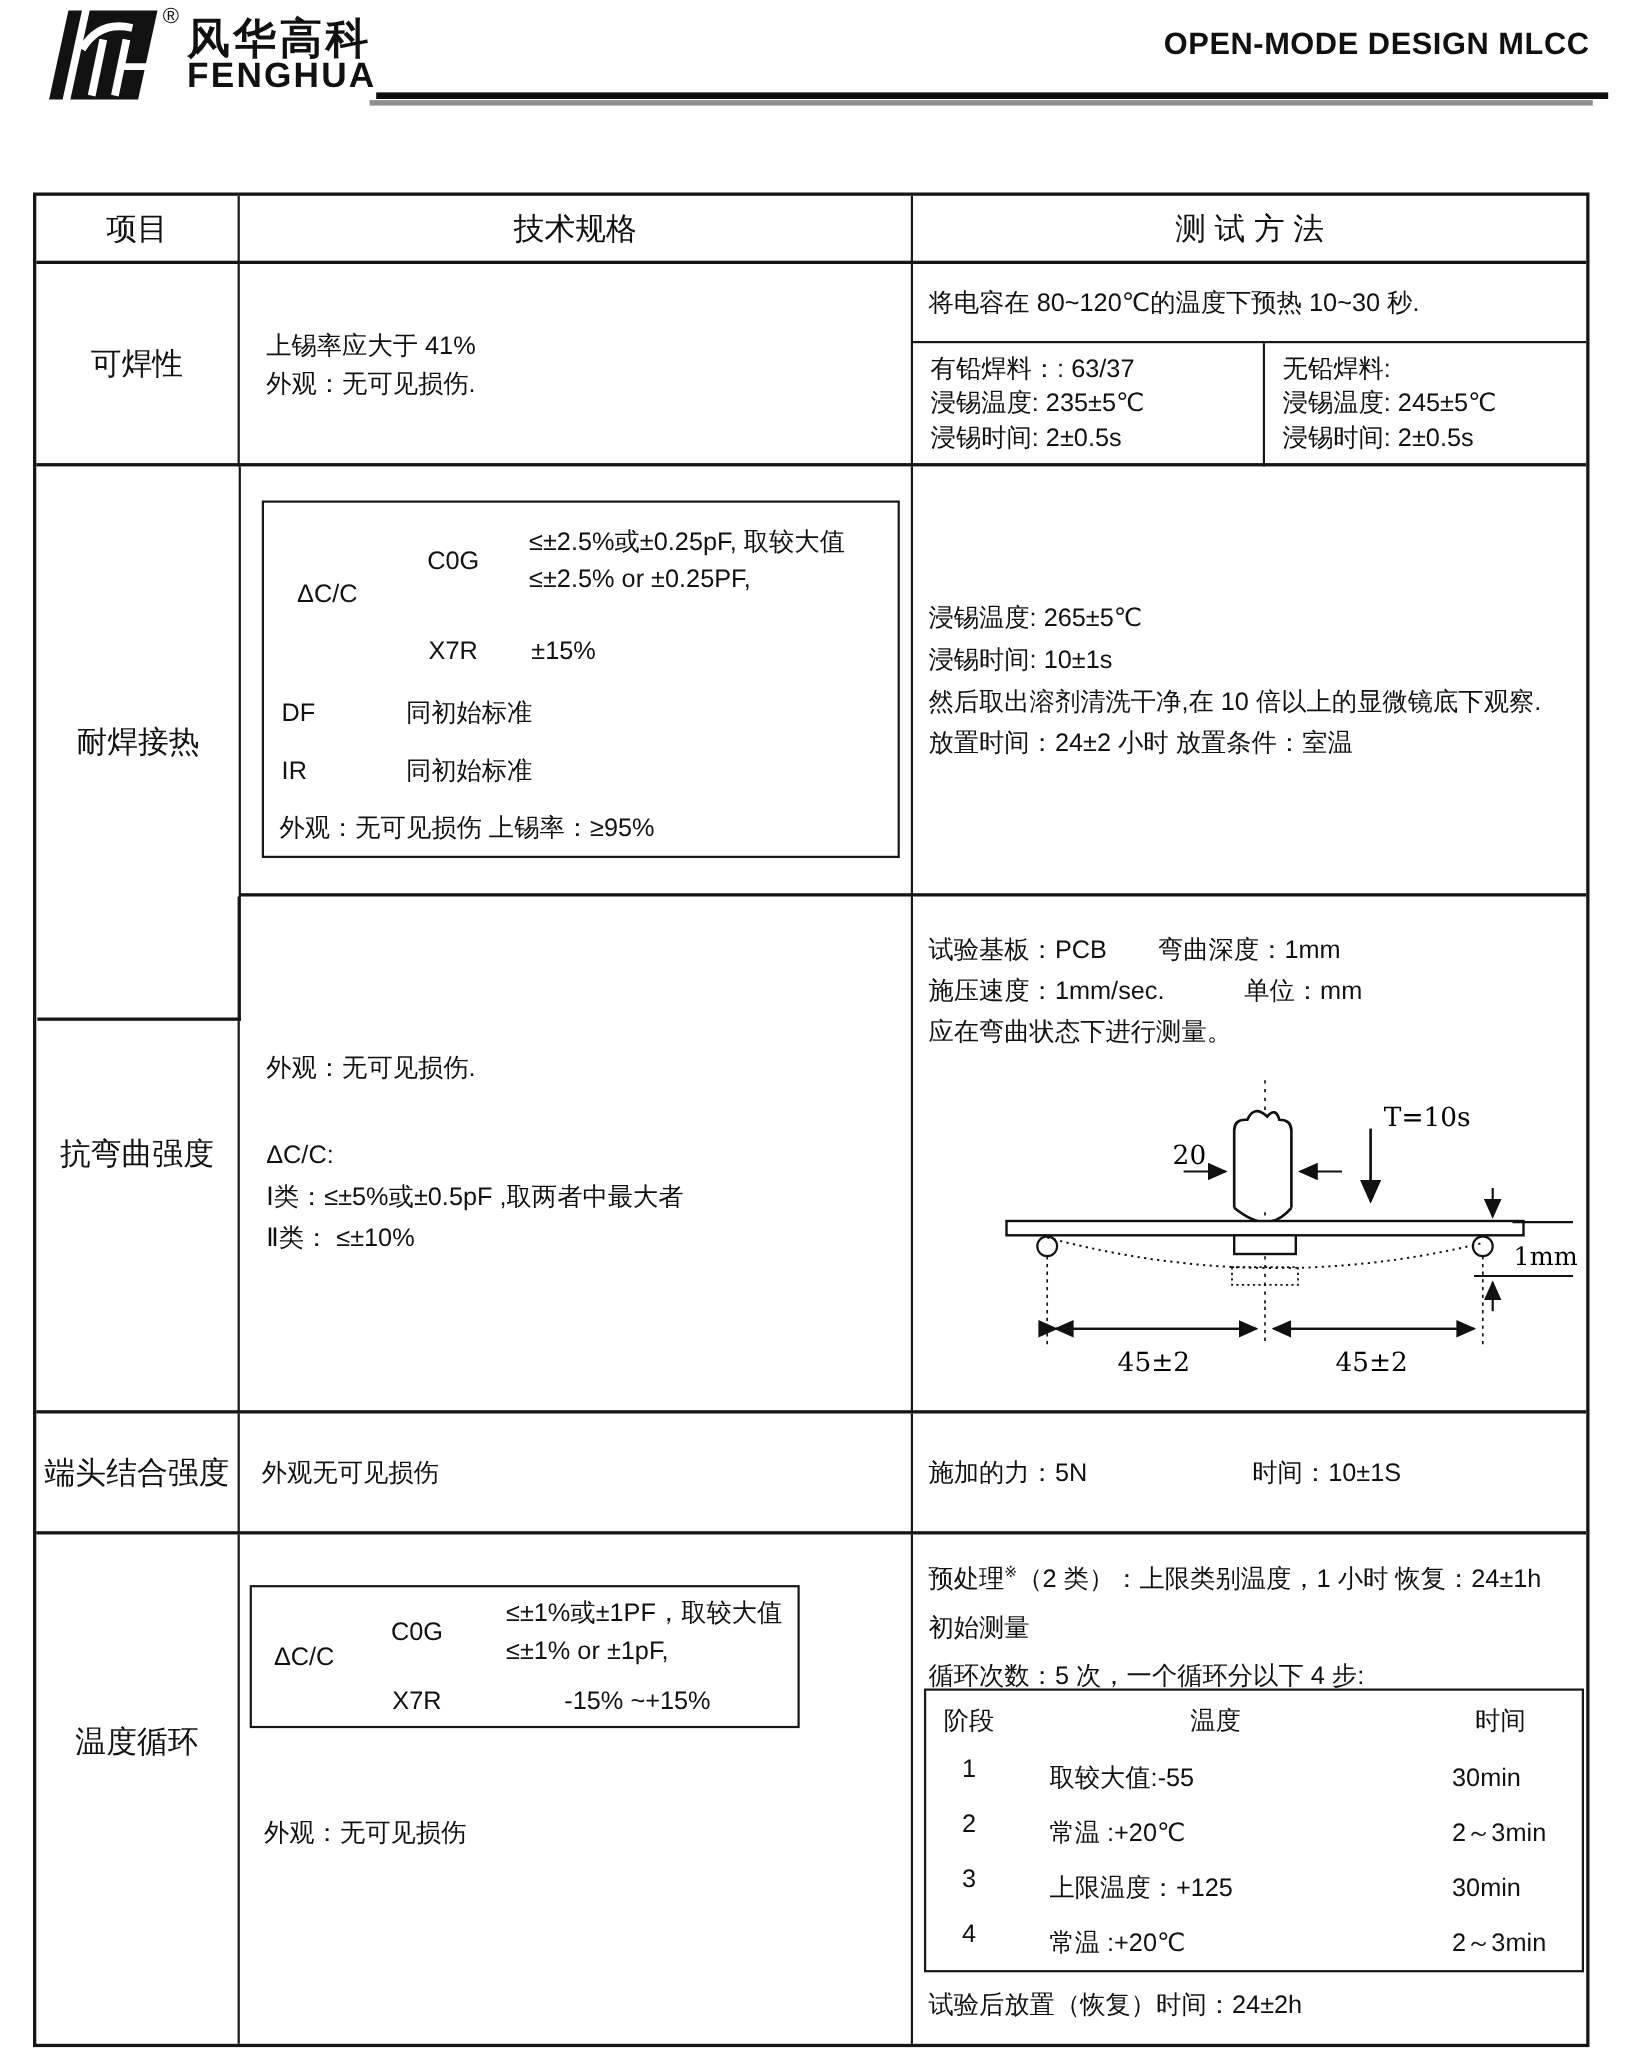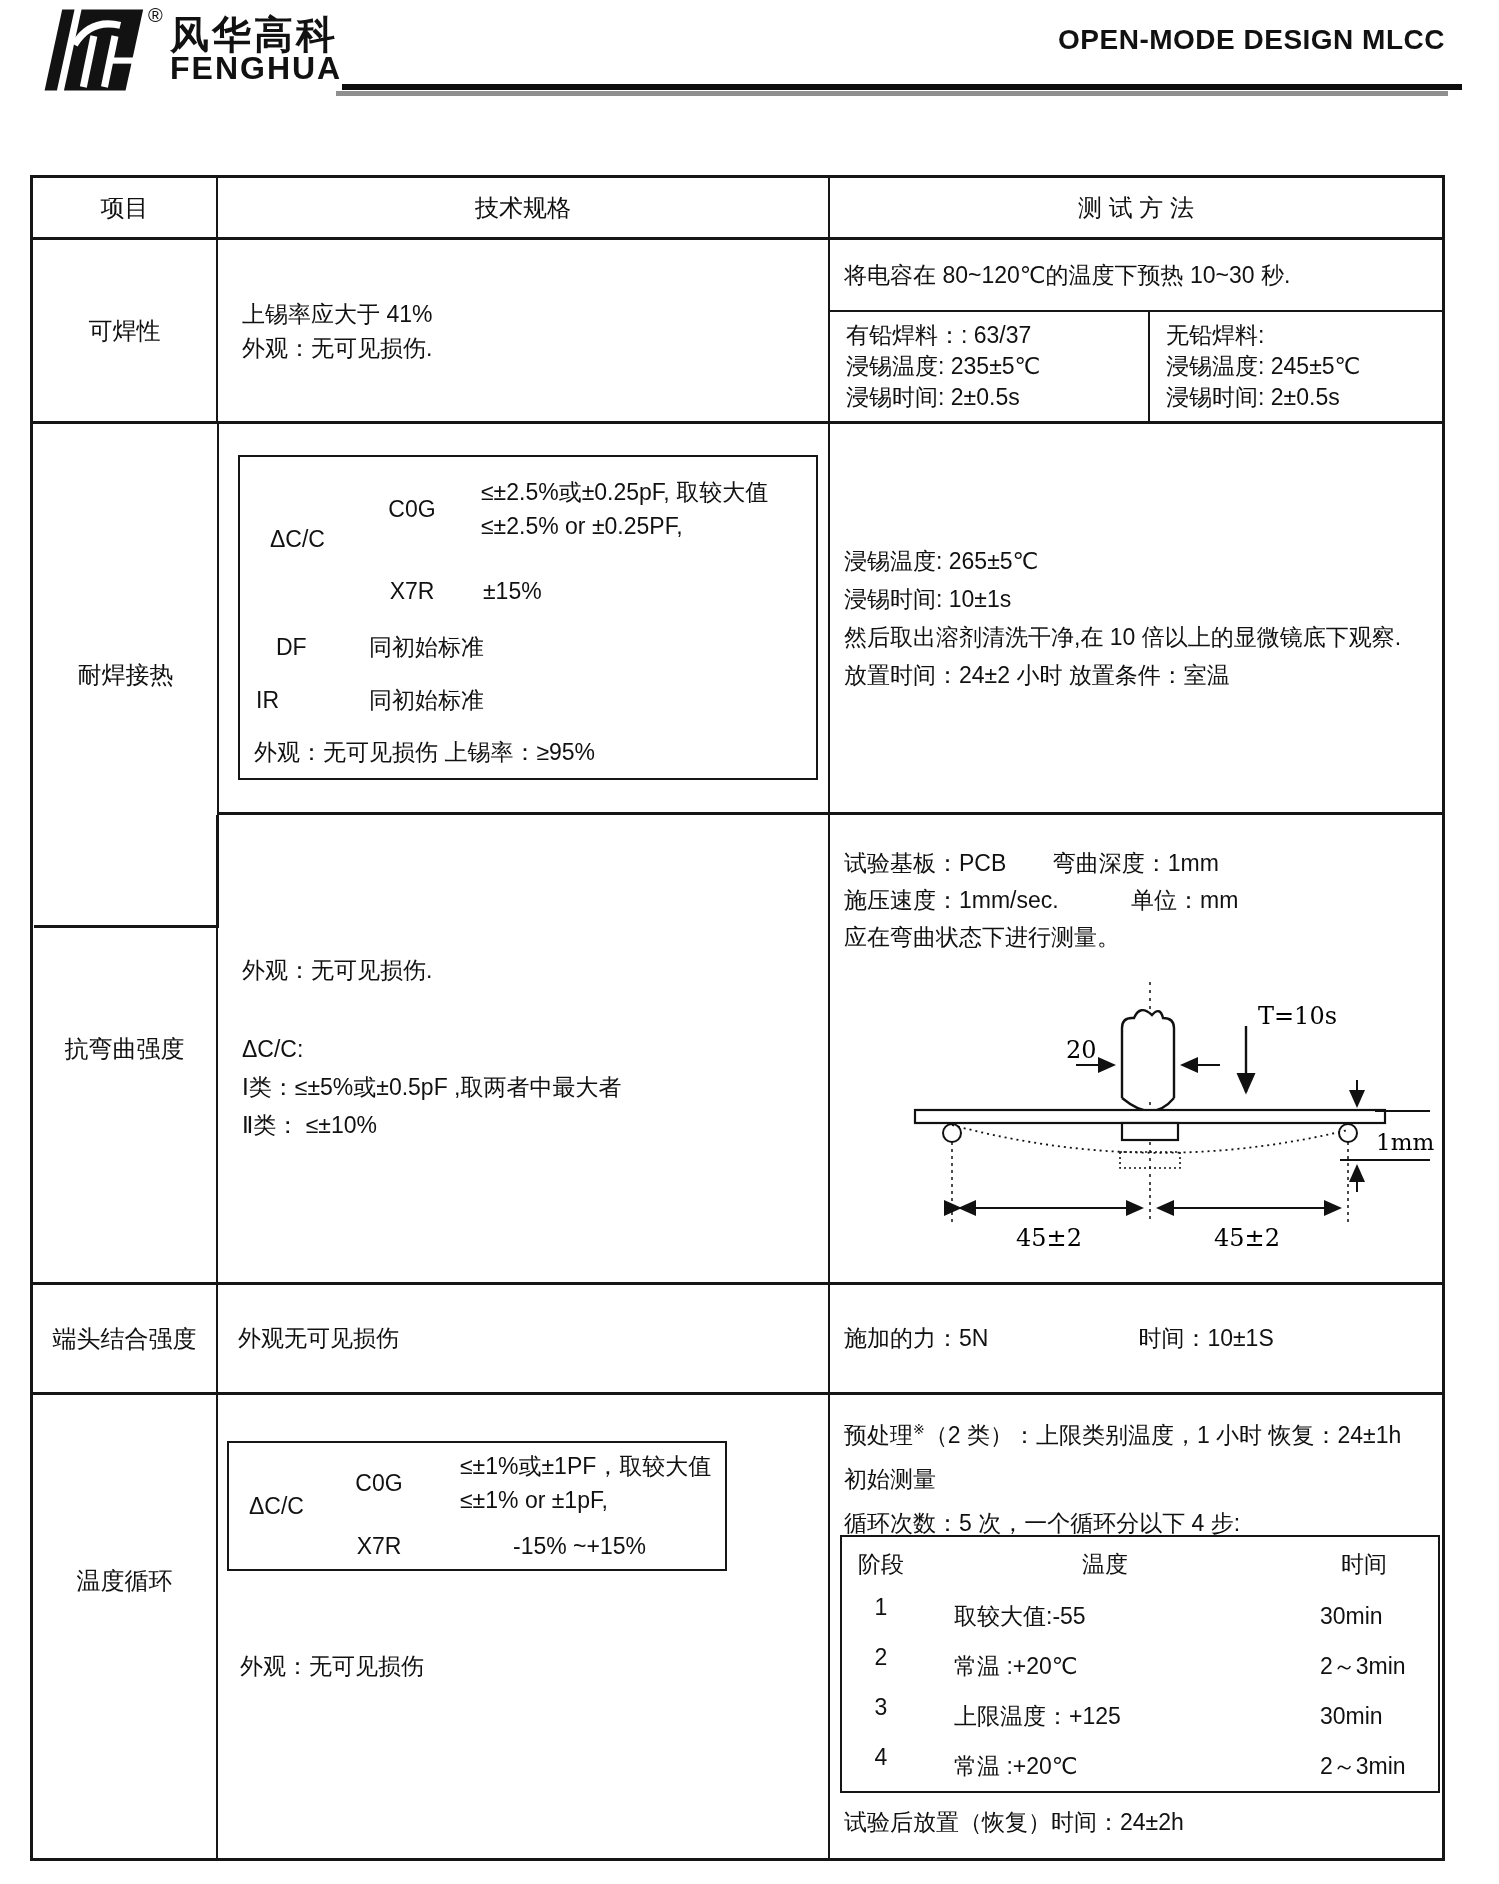--- a/index.html
+++ b/index.html
@@ -7,21 +7,21 @@
         font-family:"Liberation Sans","DejaVu Sans",sans-serif;color:#111;overflow:hidden;}
   .abs{position:absolute;box-sizing:border-box;}
   .cell{position:absolute;box-sizing:border-box;border:0 solid #161616;}
   .br{border-right-width:2px;}
   .bb{border-bottom-width:3px;}
   .bb2{border-bottom-width:2px;}
   .center{display:flex;align-items:center;justify-content:center;text-align:center;}
   .vmid{display:flex;flex-direction:column;justify-content:center;}
   .hmid{display:flex;align-items:center;}
   .t23{font-size:23px;}
-  .t24{font-size:24px;}
+  .t24{font-size:28px;}
   .lh31{line-height:31px;}
   .lh34{line-height:34px;}
   .lh37{line-height:37px;}
   .lh38{line-height:38px;}
   .nested{position:absolute;box-sizing:border-box;border:2px solid #161616;}
   .ncell{position:absolute;box-sizing:border-box;border:0 solid #161616;}
   .serif{font-family:"DejaVu Serif","Liberation Serif",serif;}
   .brand-cn{font-size:39px;font-weight:bold;letter-spacing:3px;}
   .brand-en{font-size:32px;font-weight:600;letter-spacing:2px;}
   .doc-title{font-size:28px;font-weight:bold;text-align:right;letter-spacing:0.5px;}
@@ -76,21 +76,21 @@
     <div class="cell br bb" style="left:185px;top:246px;width:612px;height:391px;">
       <div class="nested" style="left:20px;top:31px;width:580px;height:325px;">
         <div class="ncell br bb2 center t23" style="left:0;top:0;width:115px;height:164px;">ΔC/C</div>
         <div class="ncell br bb2 center t23" style="left:115px;top:0;width:114px;height:104px;">C0G</div>
         <div class="ncell bb2 vmid t23 lh34" style="left:229px;top:0;width:347px;height:104px;padding-left:12px;">
           <div>≤±2.5%或±0.25pF, 取较大值</div>
           <div>≤±2.5% or ±0.25PF,</div>
         </div>
         <div class="ncell br bb2 center t23" style="left:115px;top:104px;width:114px;height:60px;">X7R</div>
         <div class="ncell bb2 hmid t23" style="left:229px;top:104px;width:347px;height:60px;padding-left:14px;">±15%</div>
-        <div class="ncell br bb2 hmid t23" style="left:0;top:164px;width:115px;height:53px;padding-left:16px;margin-left:20px;">DF</div>
+        <div class="ncell br bb2 hmid t23" style="left:0;top:164px;width:115px;height:53px;padding-left:16px;">DF</div>
         <div class="ncell bb2 hmid t23" style="left:115px;top:164px;width:461px;height:53px;padding-left:14px;">同初始标准</div>
         <div class="ncell br bb2 hmid t23" style="left:0;top:217px;width:115px;height:53px;padding-left:16px;">IR</div>
         <div class="ncell bb2 hmid t23" style="left:115px;top:217px;width:461px;height:53px;padding-left:14px;">同初始标准</div>
         <div class="ncell hmid t23" style="left:0;top:270px;width:628px;height:51px;padding-left:14px;">外观：无可见损伤 上锡率：≥95%</div>
       </div>
     </div>
     <div class="cell bb t23 lh38" style="left:797px;top:246px;width:612px;height:391px;padding:118px 8px 0 14px;">
       <div>浸锡温度: 265±5℃</div>
       <div>浸锡时间: 10±1s</div>
       <div>然后取出溶剂清洗干净,在 10 倍以上的显微镜底下观察.</div>

